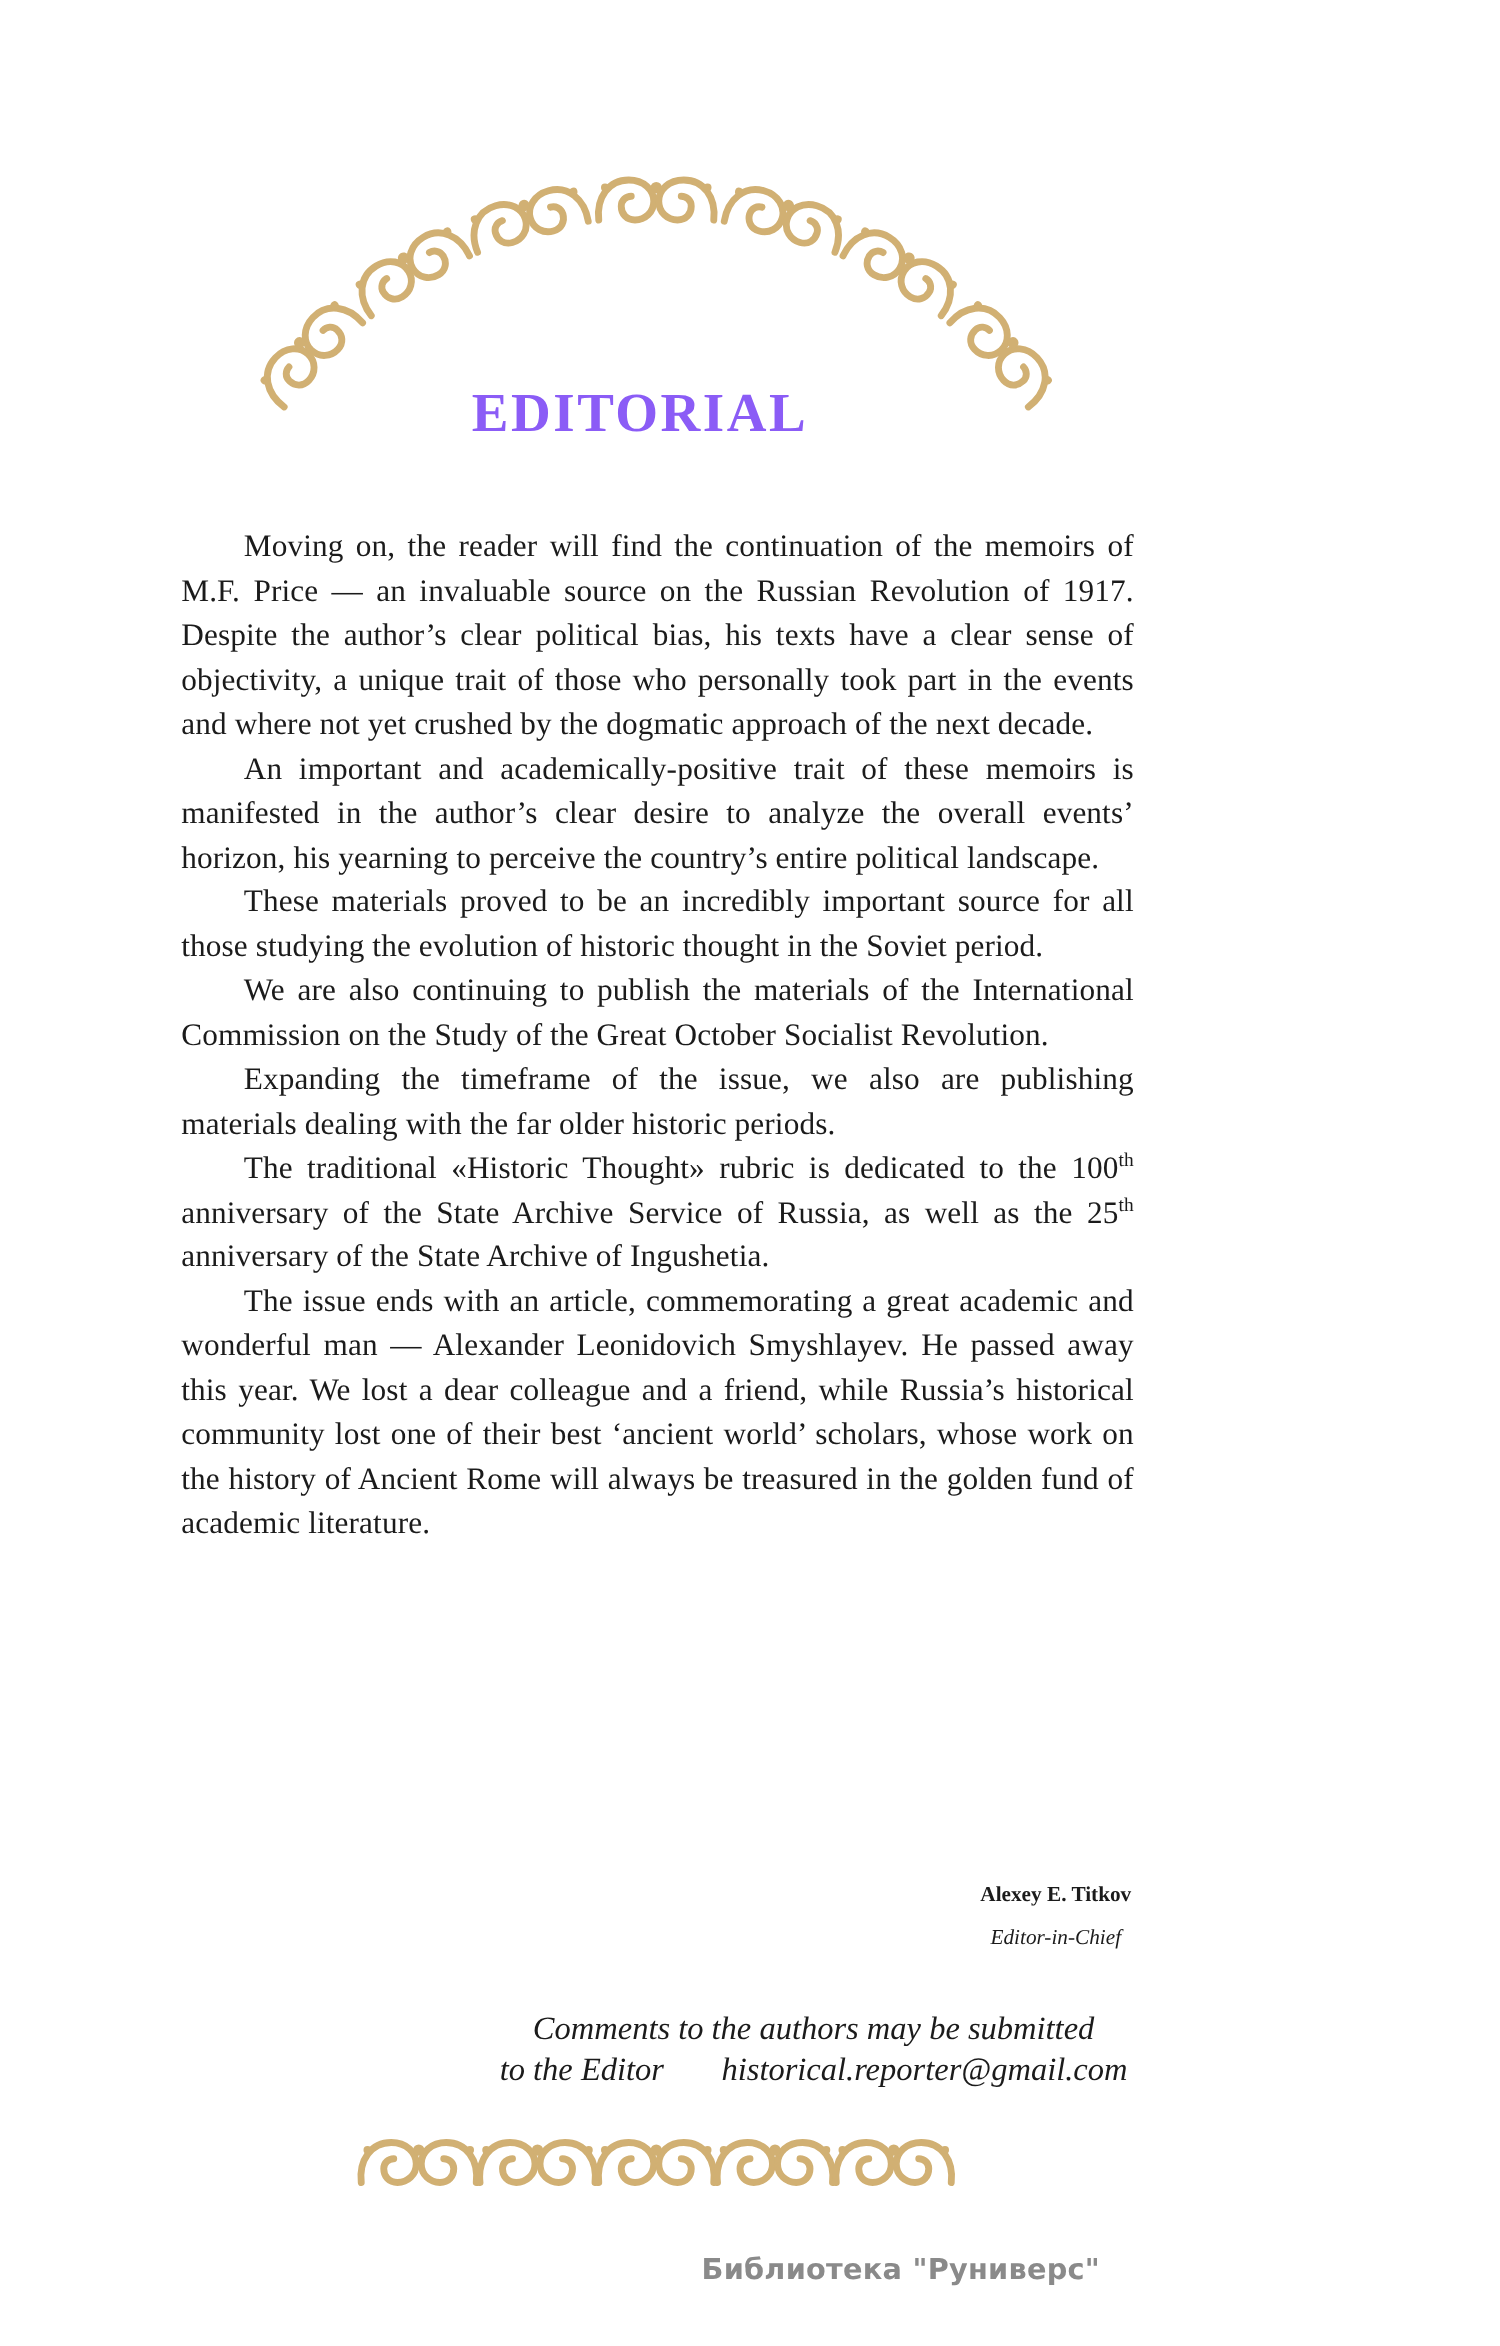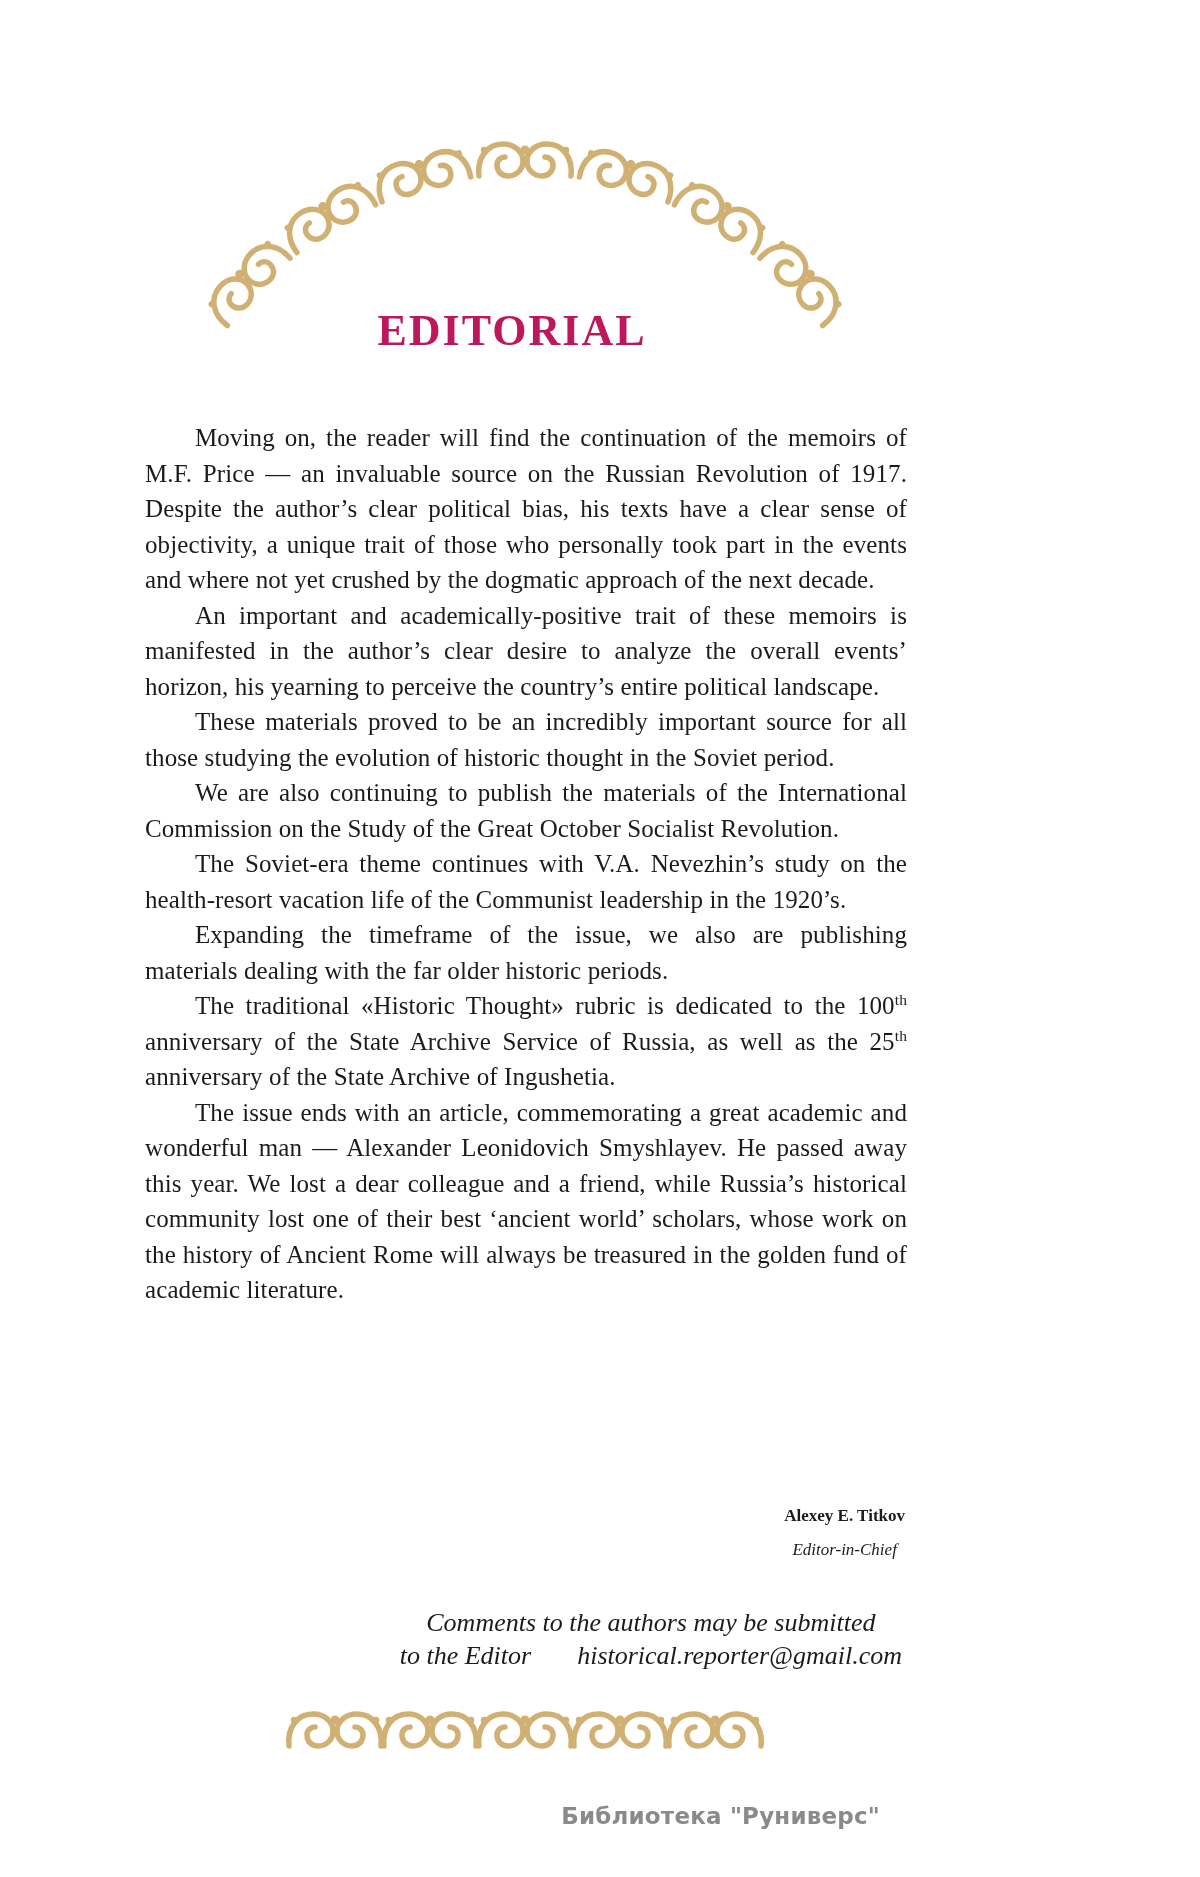--- a/index.html
+++ b/index.html
@@ -5,21 +5,21 @@
   html,body{margin:0;padding:0;}
   body{background:#ffffff;font-family:"Liberation Serif","DejaVu Serif",serif;color:#1b1b1b;}
   .page{position:relative;width:1200px;height:1877px;background:#ffffff;overflow:hidden;margin:0 auto;}
 
   .arc-ornament{position:absolute;top:0;left:0;width:1200px;height:340px;}
   .band-ornament{position:absolute;top:1698px;left:0;width:1200px;height:64px;}
   .ornament-stroke{stroke:var(--ornament,#d1b073);fill:none;stroke-width:5.5;stroke-linecap:round;}
   .ornament-fill{fill:var(--ornament,#d1b073);}
 
   .page-title{position:absolute;top:305px;left:0;width:972px;margin:0;padding-left:52px;box-sizing:border-box;
-    text-align:center;font-size:44px;font-weight:bold;letter-spacing:2px;color:#be185d;}
+    text-align:center;font-size:44px;font-weight:bold;letter-spacing:2px;color:#8b5cf6;}
 
   .body-text{position:absolute;top:420px;left:145px;width:762px;font-size:25px;line-height:35.5px;
     text-align:justify;letter-spacing:0.1px;}
   .body-text p{margin:0;}
   .body-text p.indent{text-indent:50px;}
   .body-text sup{font-size:0.62em;line-height:0;vertical-align:super;}
 
   .signature{position:absolute;top:1499px;right:295px;text-align:center;font-size:17px;line-height:34px;}
   .sig-name{font-weight:bold;}
   .sig-role{font-style:italic;}
@@ -54,21 +54,20 @@
     <use href="#motif" transform="translate(803,281) rotate(47) translate(-50,-22)"></use>
   </svg>
 
   <h1 class="page-title">EDITORIAL</h1>
 
   <div class="body-text">
       <p class="indent"><span>Moving on, the reader will find the continuation of the memoirs of M.F. Price — an invaluable source on the Russian Revolution of 1917. Despite the author’s clear political bias, his texts have a clear sense of objectivity, a unique trait of those who personally took part in the events and where not yet crushed by the dogmatic approach of the next decade.</span></p>
       <p class="indent"><span>An important and academically-positive trait of these memoirs is manifested in the author’s clear desire to analyze the overall events’ horizon, his yearning to perceive the country’s entire political landscape.</span></p>
       <p class="indent"><span>These materials proved to be an incredibly important source for all those studying the evolution of historic thought in the Soviet period.</span></p>
       <p class="indent"><span>We are also continuing to publish the materials of the International Commission on the Study of the Great October Socialist Revolution.</span></p>
-      <p class="indent"><span>The Soviet-era theme continues with V.A. Nevezhin’s study on the health-resort vacation life of the Communist leadership in the 1920’s.</span></p>
       <p class="indent"><span>Expanding the timeframe of the issue, we also are publishing materials dealing with the far older historic periods.</span></p>
       <p class="indent"><span>The traditional «Historic Thought» rubric is dedicated to the 100</span><sup>th</sup><span> anniversary of the State Archive Service of Russia, as well as the 25</span><sup>th</sup><span> anniversary of the State Archive of Ingushetia.</span></p>
       <p class="indent"><span>The issue ends with an article, commemorating a great academic and wonderful man — Alexander Leonidovich Smyshlayev. He passed away this year. We lost a dear colleague and a friend, while Russia’s historical community lost one of their best ‘ancient world’ scholars, whose work on the history of Ancient Rome will always be treasured in the golden fund of academic literature.</span></p>
     </div>
 
   <div class="signature">
     <div class="sig-name">Alexey E. Titkov</div>
     <div class="sig-role">Editor-in-Chief</div>
   </div>
 

